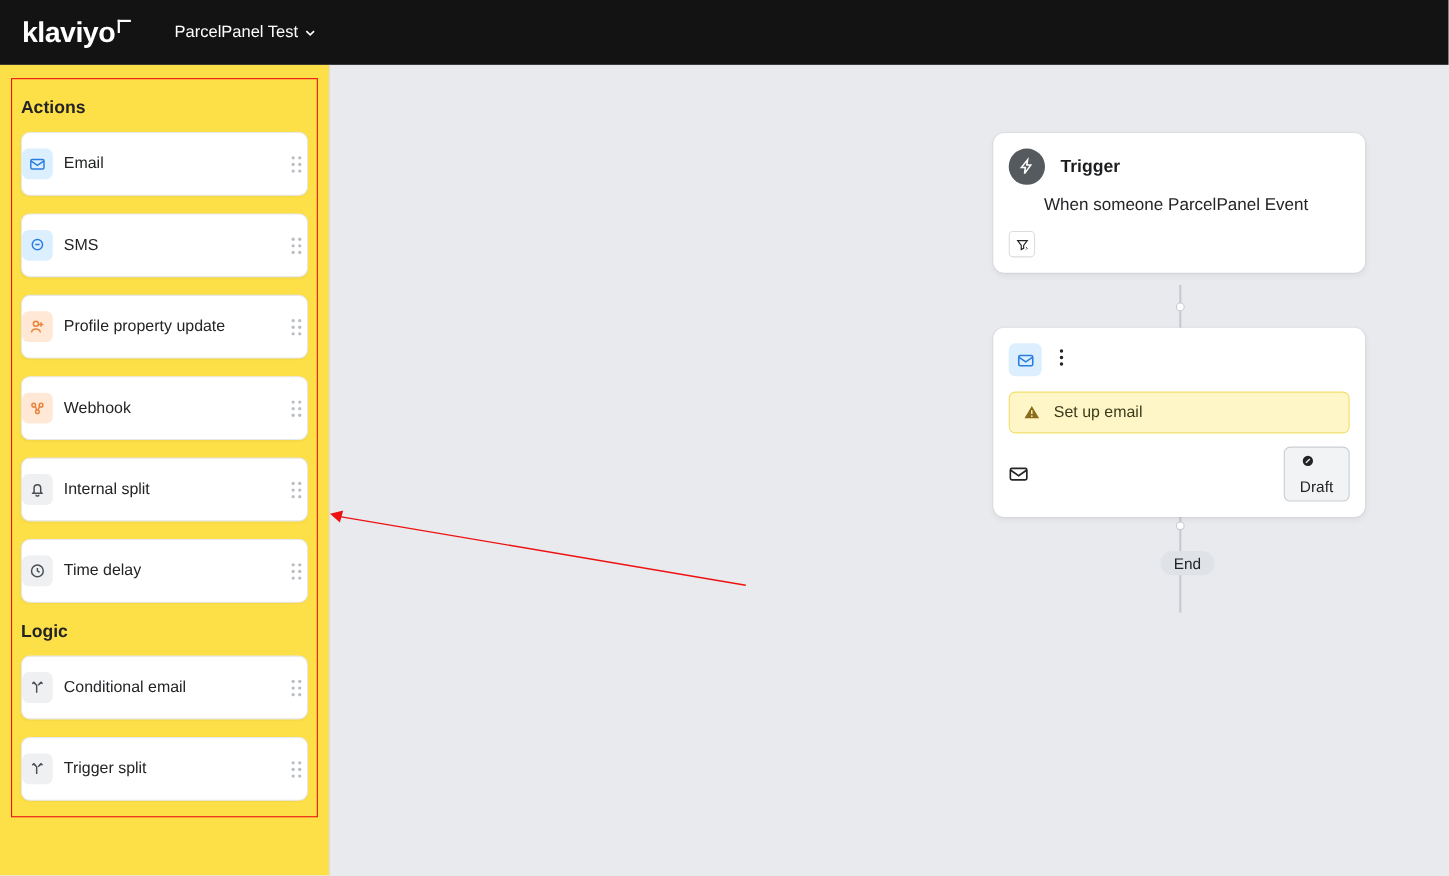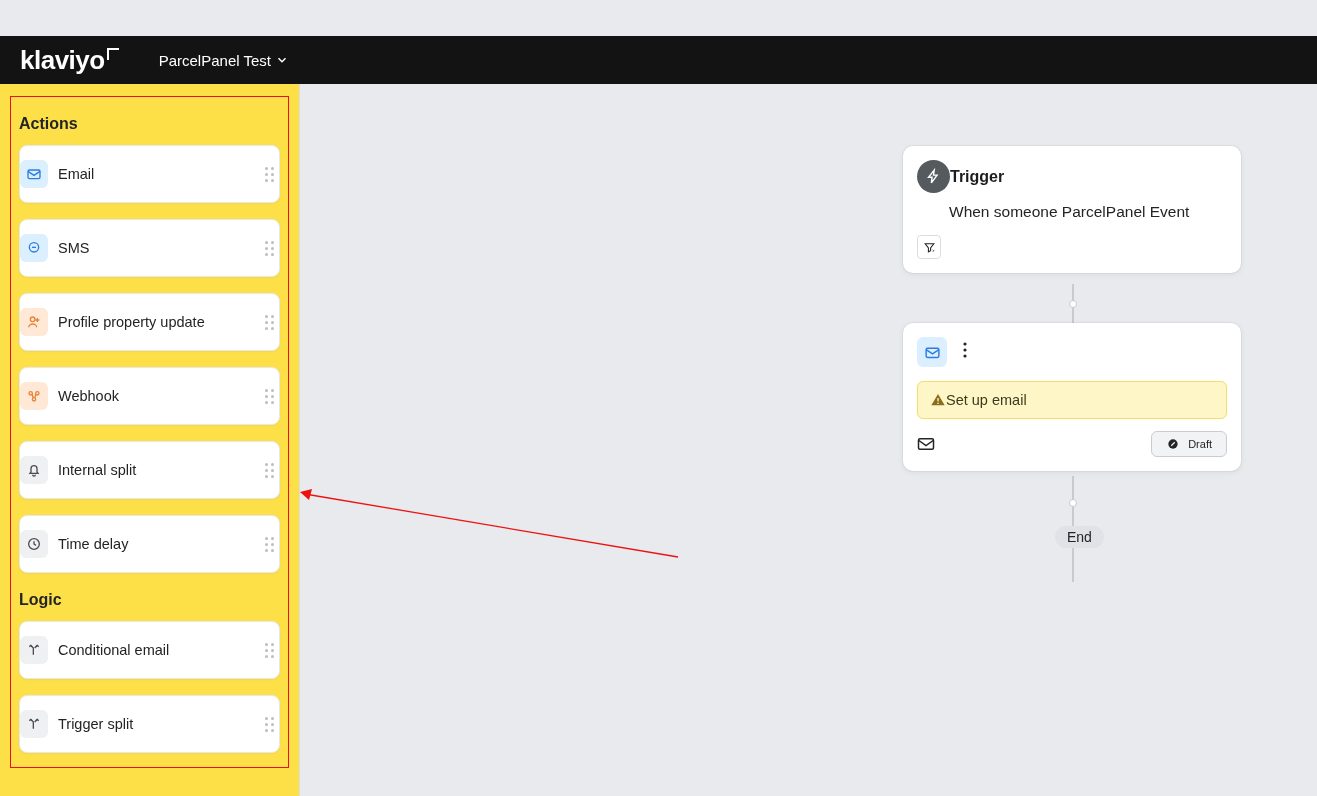--- a/index.html
+++ b/index.html
@@ -6,26 +6,25 @@
     body {
       font-family: -apple-system, BlinkMacSystemFont, "Segoe UI", Helvetica, Arial, sans-serif;
       background: #e8eaed;
       width: 1317px;
       height: 796px;
       overflow: hidden;
     }
 
     
     .header {
-      height: 48px;
+      height: 59px;
       background: #131313;
       display: flex;
       align-items: center;
       padding: 0 20px;
-      margin-top: 36px;
     }
     .logo {
       color: #fff;
       font-size: 26px;
       font-weight: 700;
       letter-spacing: -0.5px;
       margin-right: 40px;
       display: flex;
       align-items: center;
     }
@@ -126,21 +125,21 @@
     .node {
       background: #fff;
       border-radius: 10px;
       box-shadow: 0 2px 6px rgba(0,0,0,0.06), 0 0 0 1px rgba(0,0,0,0.04);
       width: 338px;
       position: absolute;
       padding: 14px;
     }
 
     .trigger-node { top: 62px; left: 603px; }
-    .trigger-head { display: flex; align-items: center; margin-bottom: 10px; }
+    .trigger-head { display: flex; align-items: center; gap: 14px; margin-bottom: 10px; }
     .trigger-icon {
       width: 33px; height: 33px; border-radius: 50%; background: #555a5f;
       display: flex; align-items: center; justify-content: center;
     }
     .trigger-title { font-weight: 600; font-size: 16px; color: #1c1d1f; }
     .trigger-desc { font-size: 15.5px; color: #232426; margin-bottom: 14px; margin-left: 32px; }
     .filter-chip {
       width: 24px; height: 24px; border: 1px solid #d9dde1; border-radius: 4px;
       display: flex; align-items: center; justify-content: center;
       background: #fff;
@@ -153,31 +152,31 @@
       display: flex; align-items: center; justify-content: center;
     }
     .en-title { font-weight: 600; font-size: 16px; color: #1c1d1f; flex: 1; }
     .en-more { cursor: pointer; padding: 4px; }
 
     .warn-bar {
       background: #fff6c7;
       border: 1px solid #f0df6a;
       border-radius: 6px;
       padding: 10px 12px;
-      display: flex; align-items: center; 
+      display: flex; align-items: center; gap: 12px;
       margin-bottom: 12px;
     }
     .warn-text { font-size: 14.5px; color: #3b3b1c; }
 
     .en-foot { display: flex; align-items: center; justify-content: space-between; }
     .en-mail-ico { width: 18px; height: 14px; }
     .draft-btn {
       border: 1px solid #c9cdd2; background: #f1f3f5; border-radius: 6px;
-      padding: 5px 14px; display: flex; align-items: center; gap: 8px;
-      font-size: 11px; color: #232426; cursor: pointer;
+      padding: 5px 14px; display: flex; align-items: flex-start; gap: 8px;
+      font-size: 14px; color: #232426; cursor: pointer; flex-direction: column;
     }
 
     .connector {
       position: absolute;
       left: 772px;
       background: #c7cbd1;
       width: 2px;
     }
     .connector.c1 { top: 200px; height: 39px; }
     .connector.c2 { top: 392px; height: 106px; }

